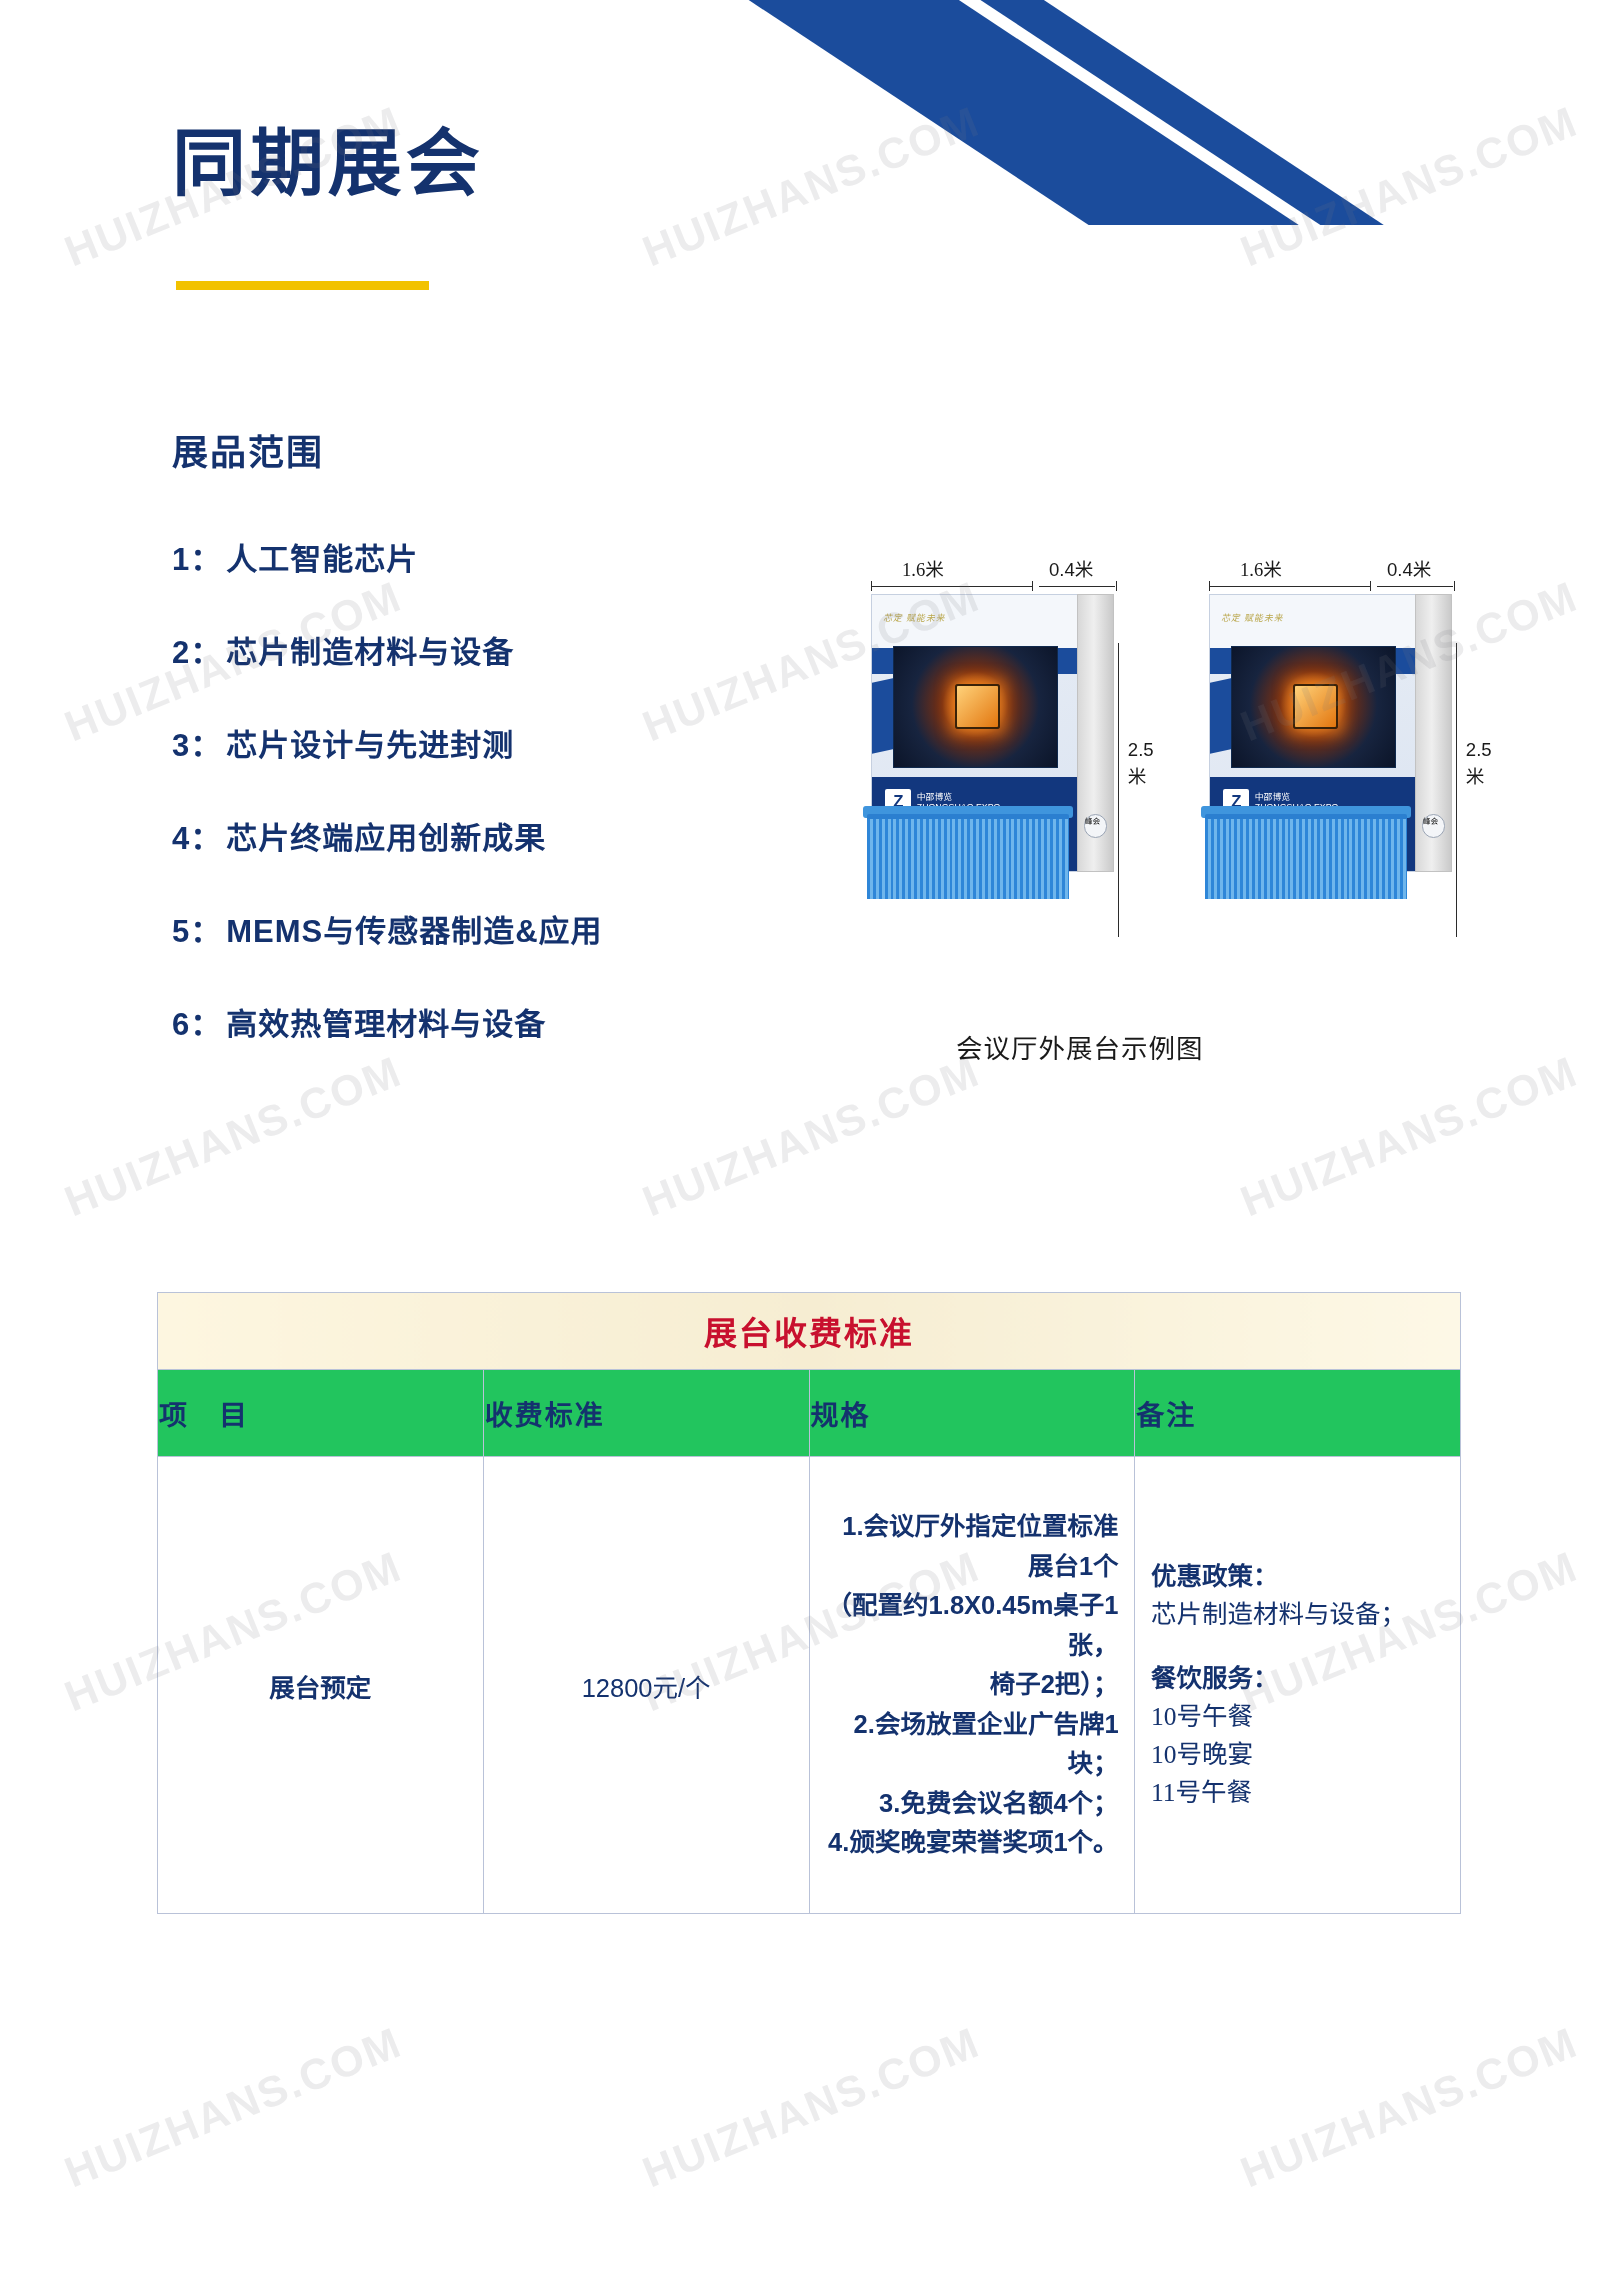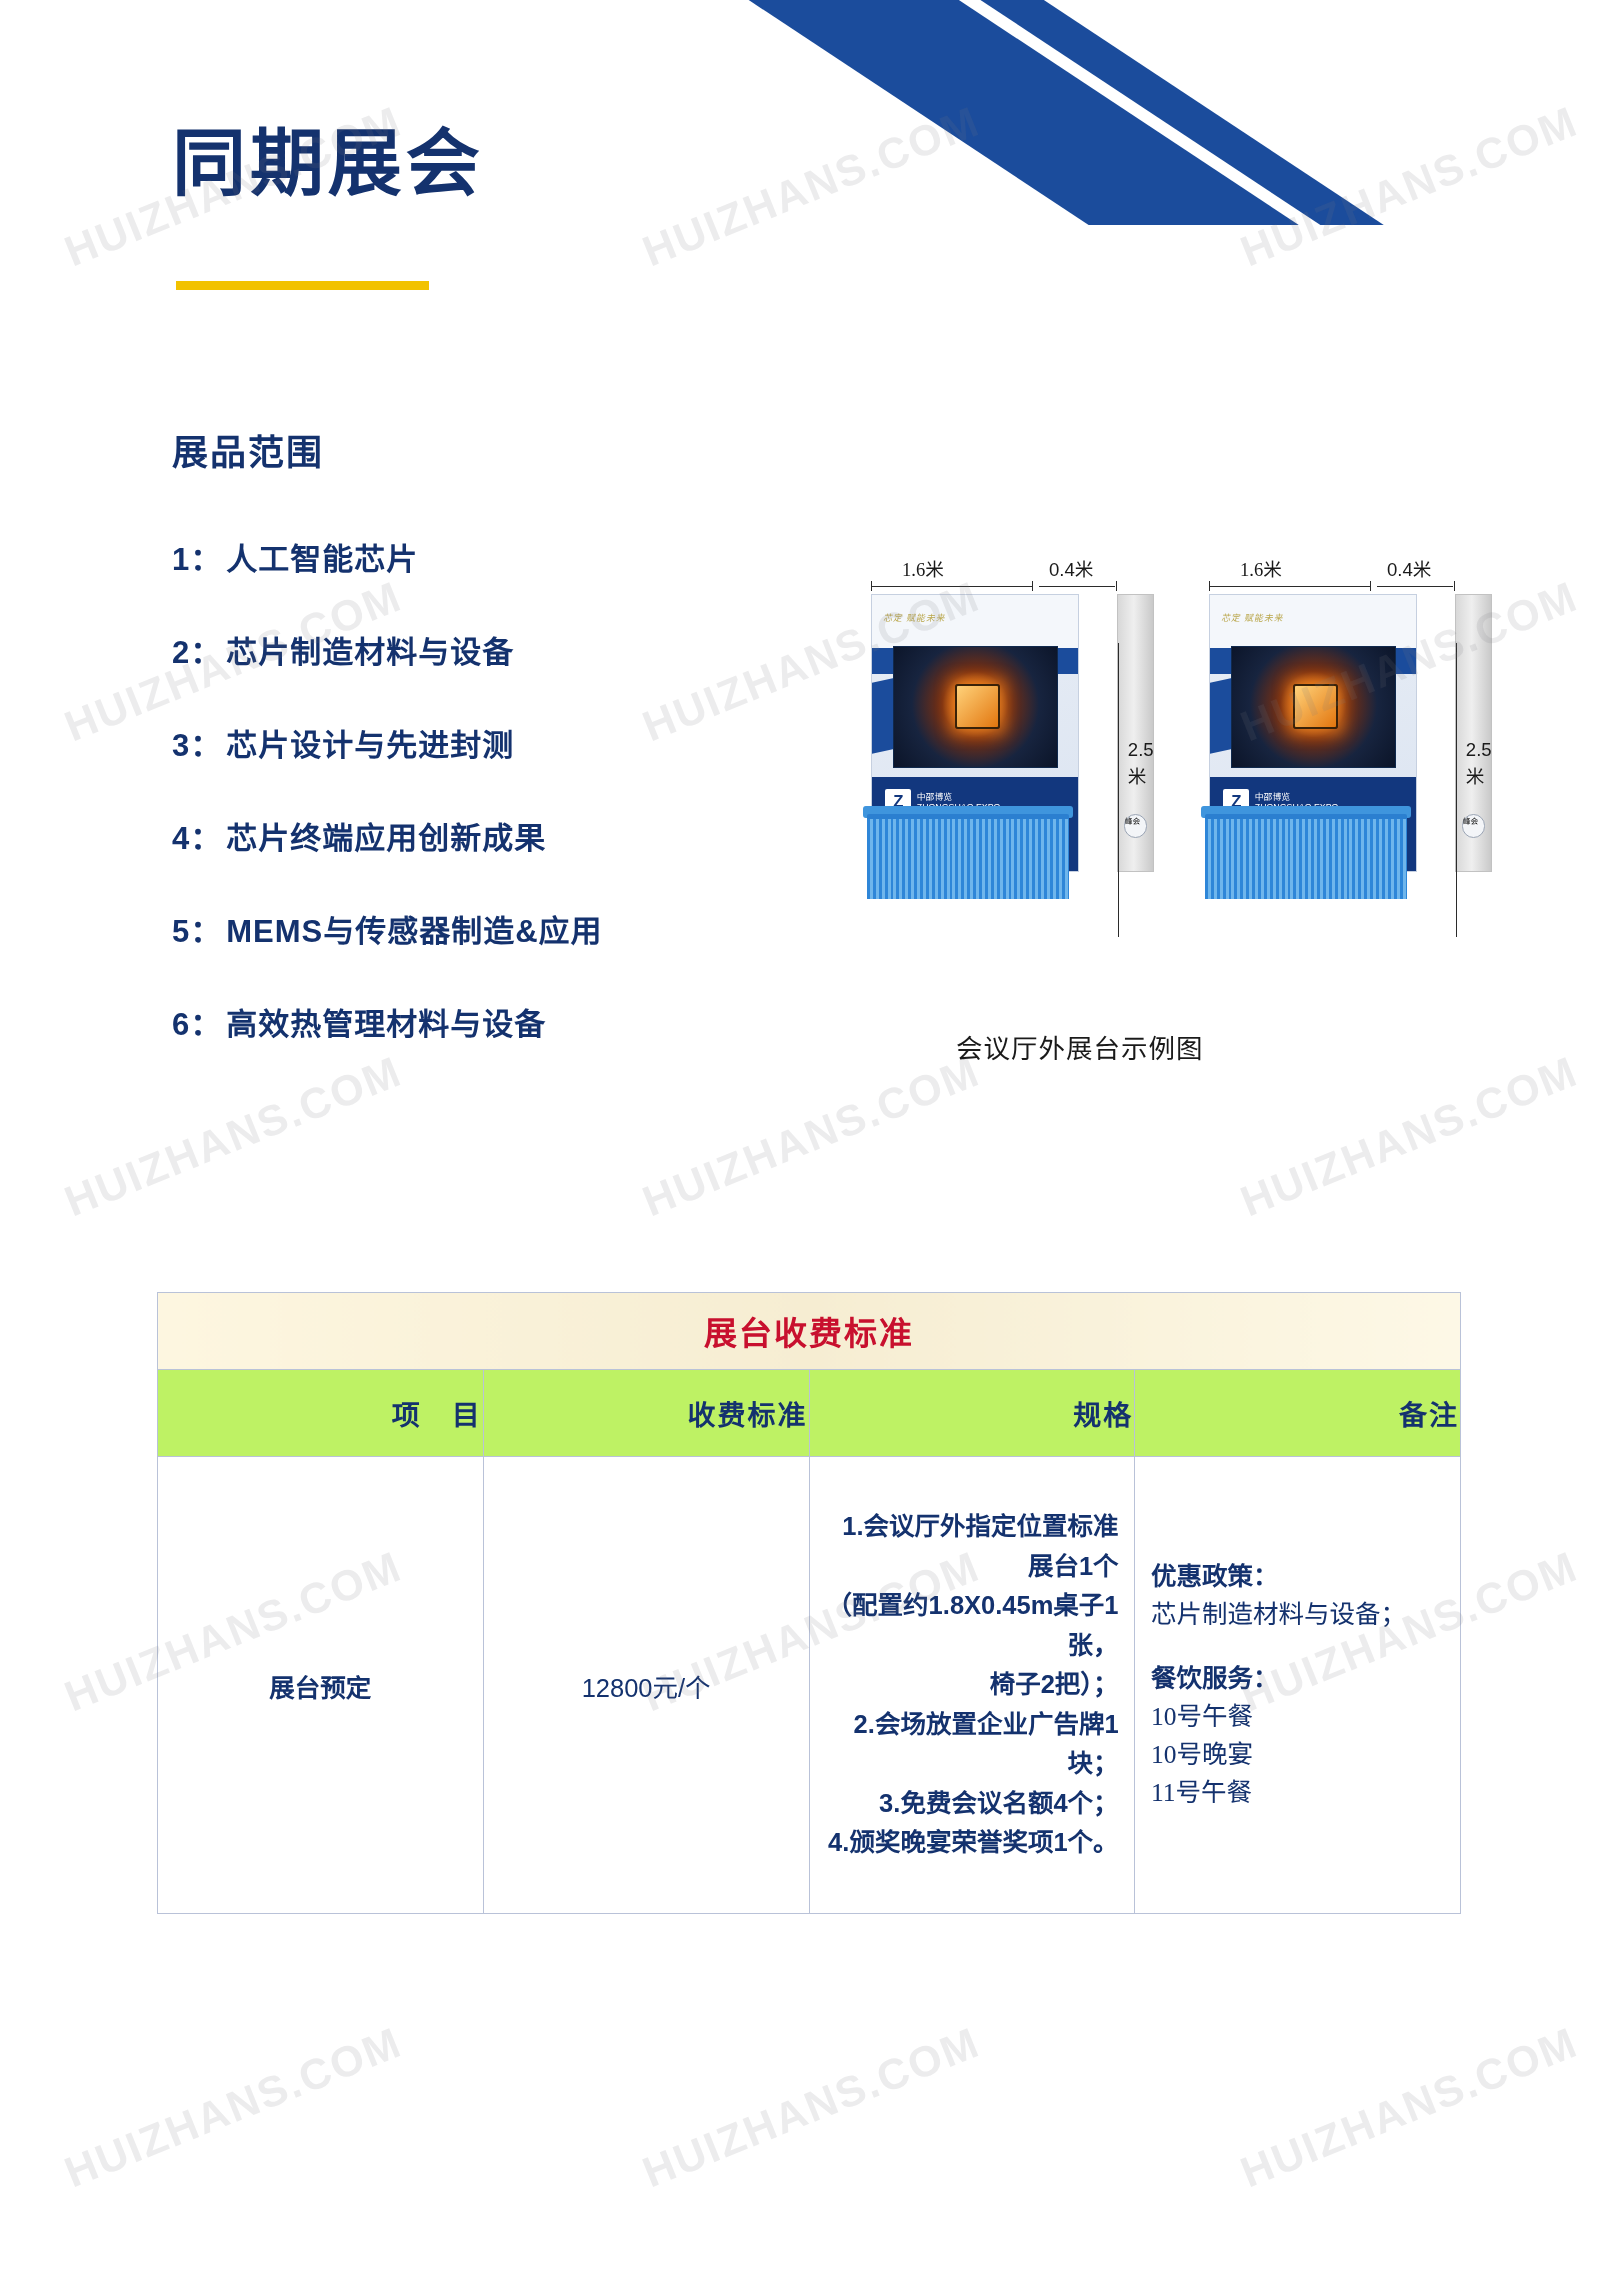--- a/index.html
+++ b/index.html
@@ -269,21 +269,20 @@
   }
 
   .sidewall {
     position: absolute;
     left: 206px;
     top: 0;
     width: 35px;
     height: 276px;
     background: linear-gradient(90deg, #d8d8d8 0%, #efefef 45%, #c9c9c9 100%);
     border: 1px solid #c2c2c2;
-    margin-left: 40px;
   }
   .side-badge {
     position: absolute;
     left: 5.9px;
     bottom: 33px;
     width: 21.6px;
     height: 21.6px;
     border: 1px solid #9aa4b4;
     border-radius: 50%;
     background: #f3f5f8;
@@ -355,22 +354,22 @@
     background: linear-gradient(90deg, #fdf6e0 0%, #f6edd2 50%, #fdf8e6 100%);
     text-align: center;
     font-size: 33px;
     font-weight: bold;
     color: #c8102e;
     letter-spacing: 2px;
     height: 74px;
     border: 1px solid #b9c2d8;
   }
   .fee-head td {
-    background: #bef264;
-    text-align: right;
+    background: #22c55e;
+    text-align: left;
     font-size: 28px;
     font-weight: bold;
     color: #14326e;
     height: 84px;
     letter-spacing: 2px;
   }
   .fee-body td {
     height: 421px;
     padding: 17.6px 15.7px;
     font-size: 25.5px;

